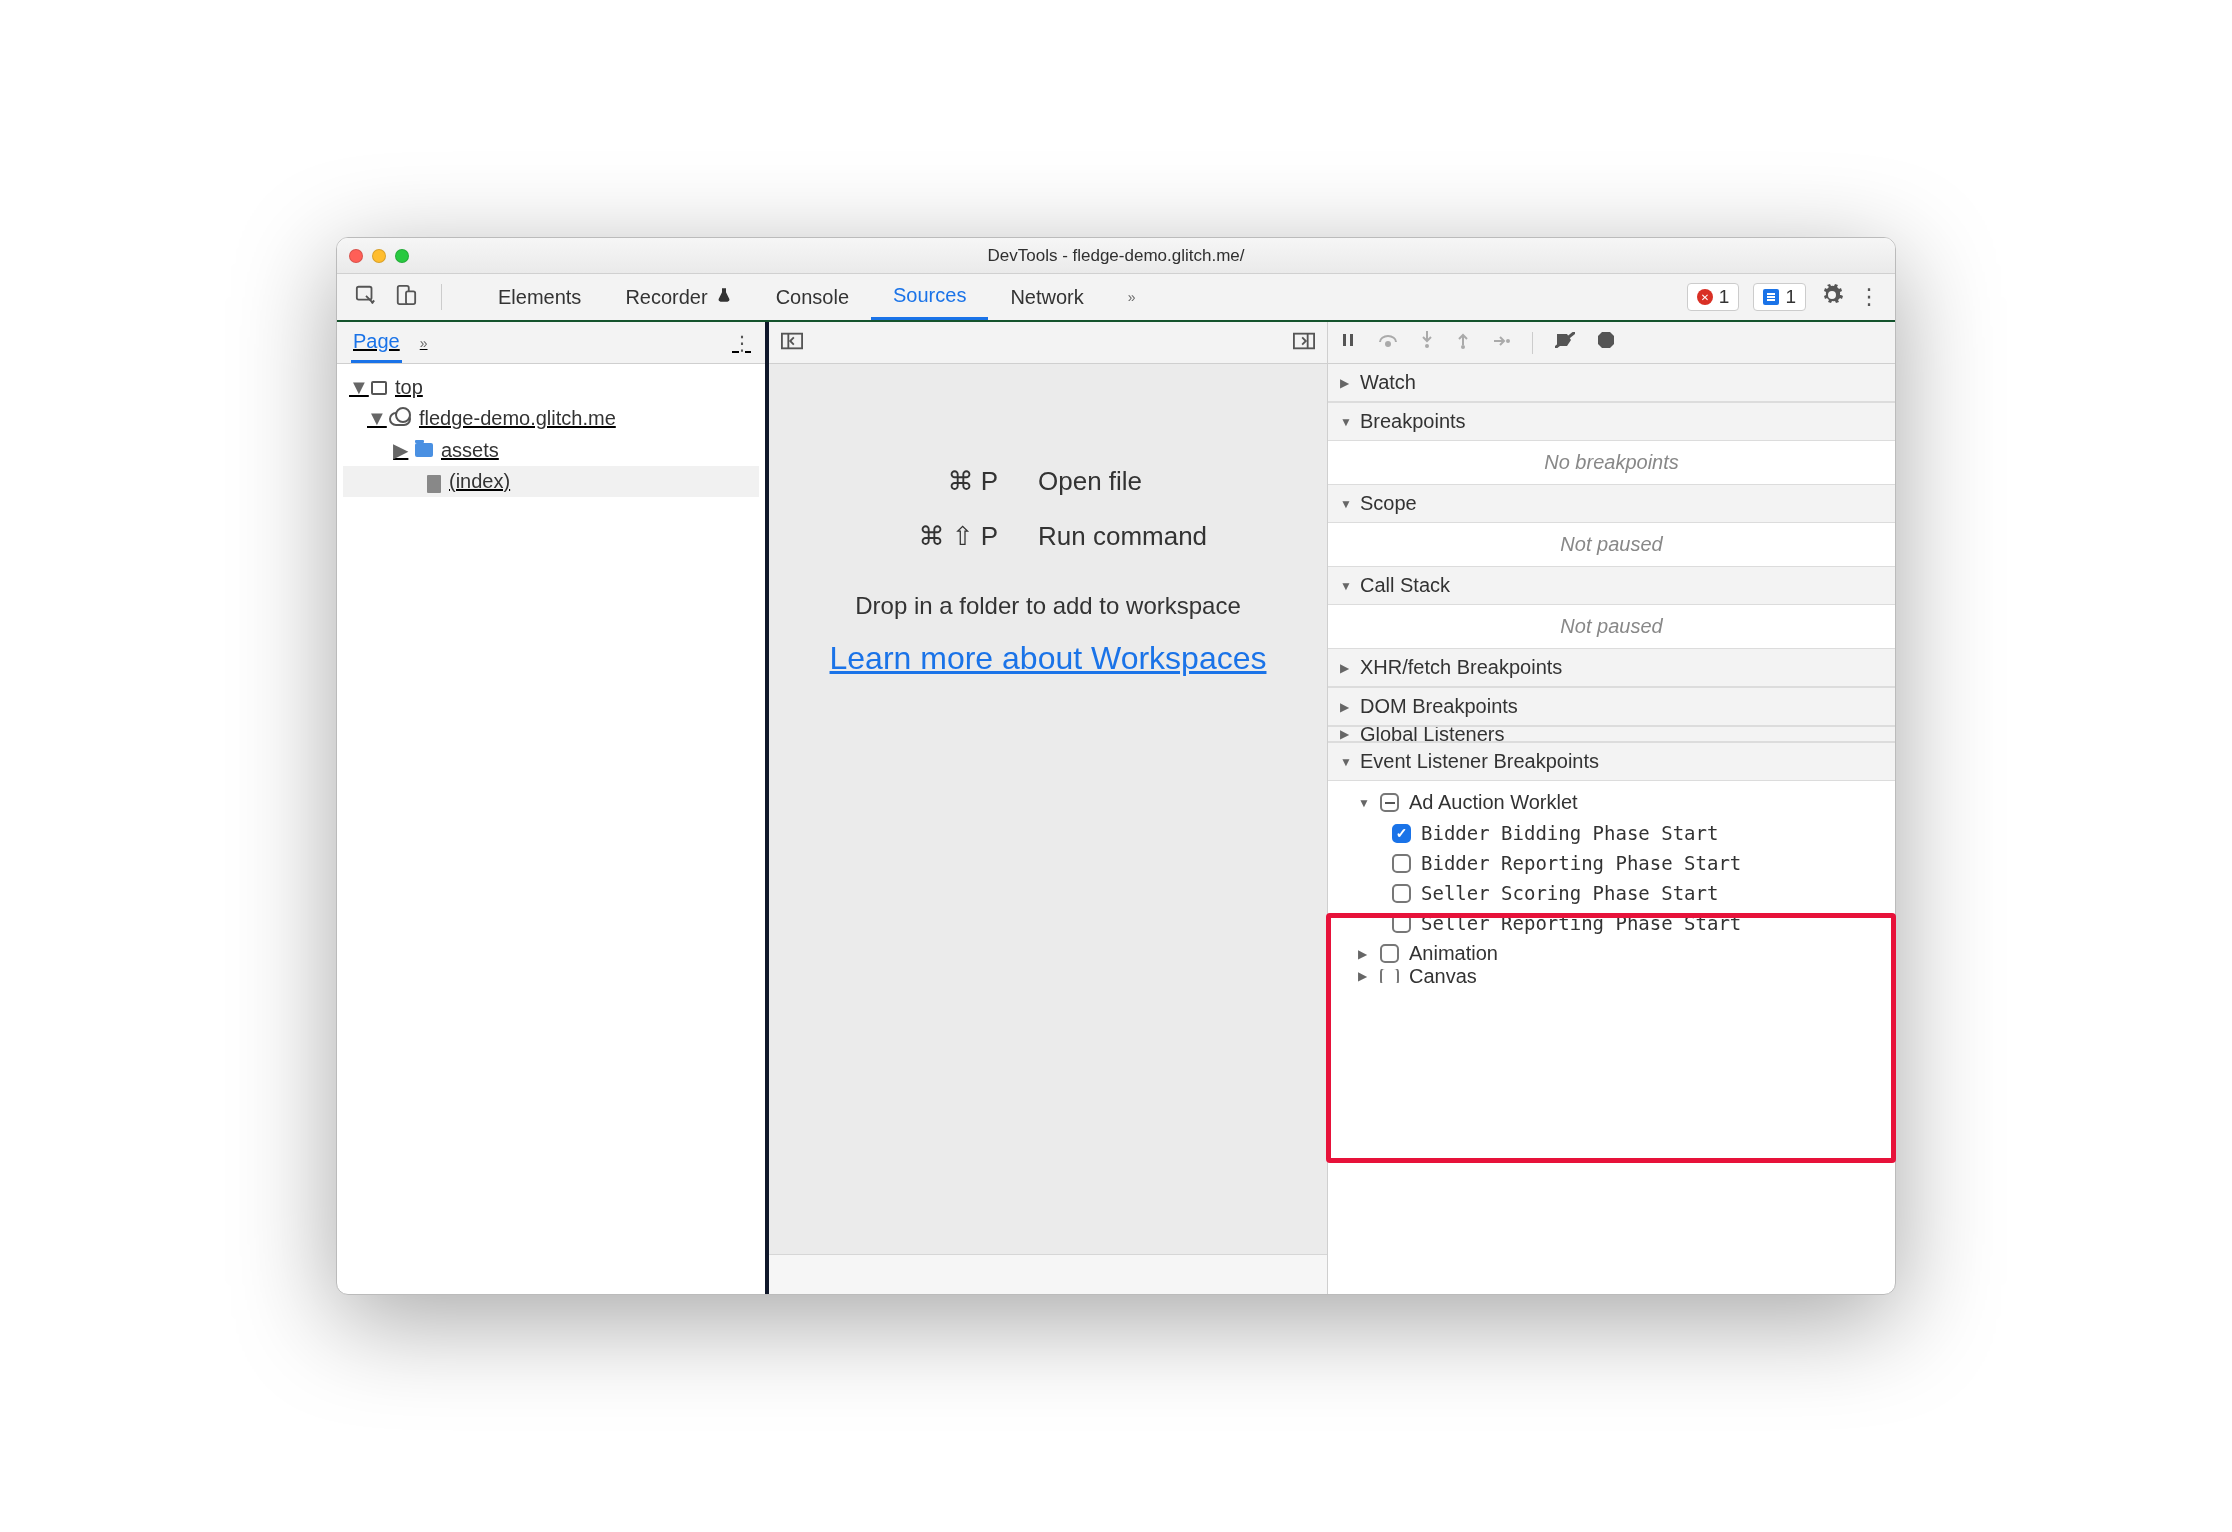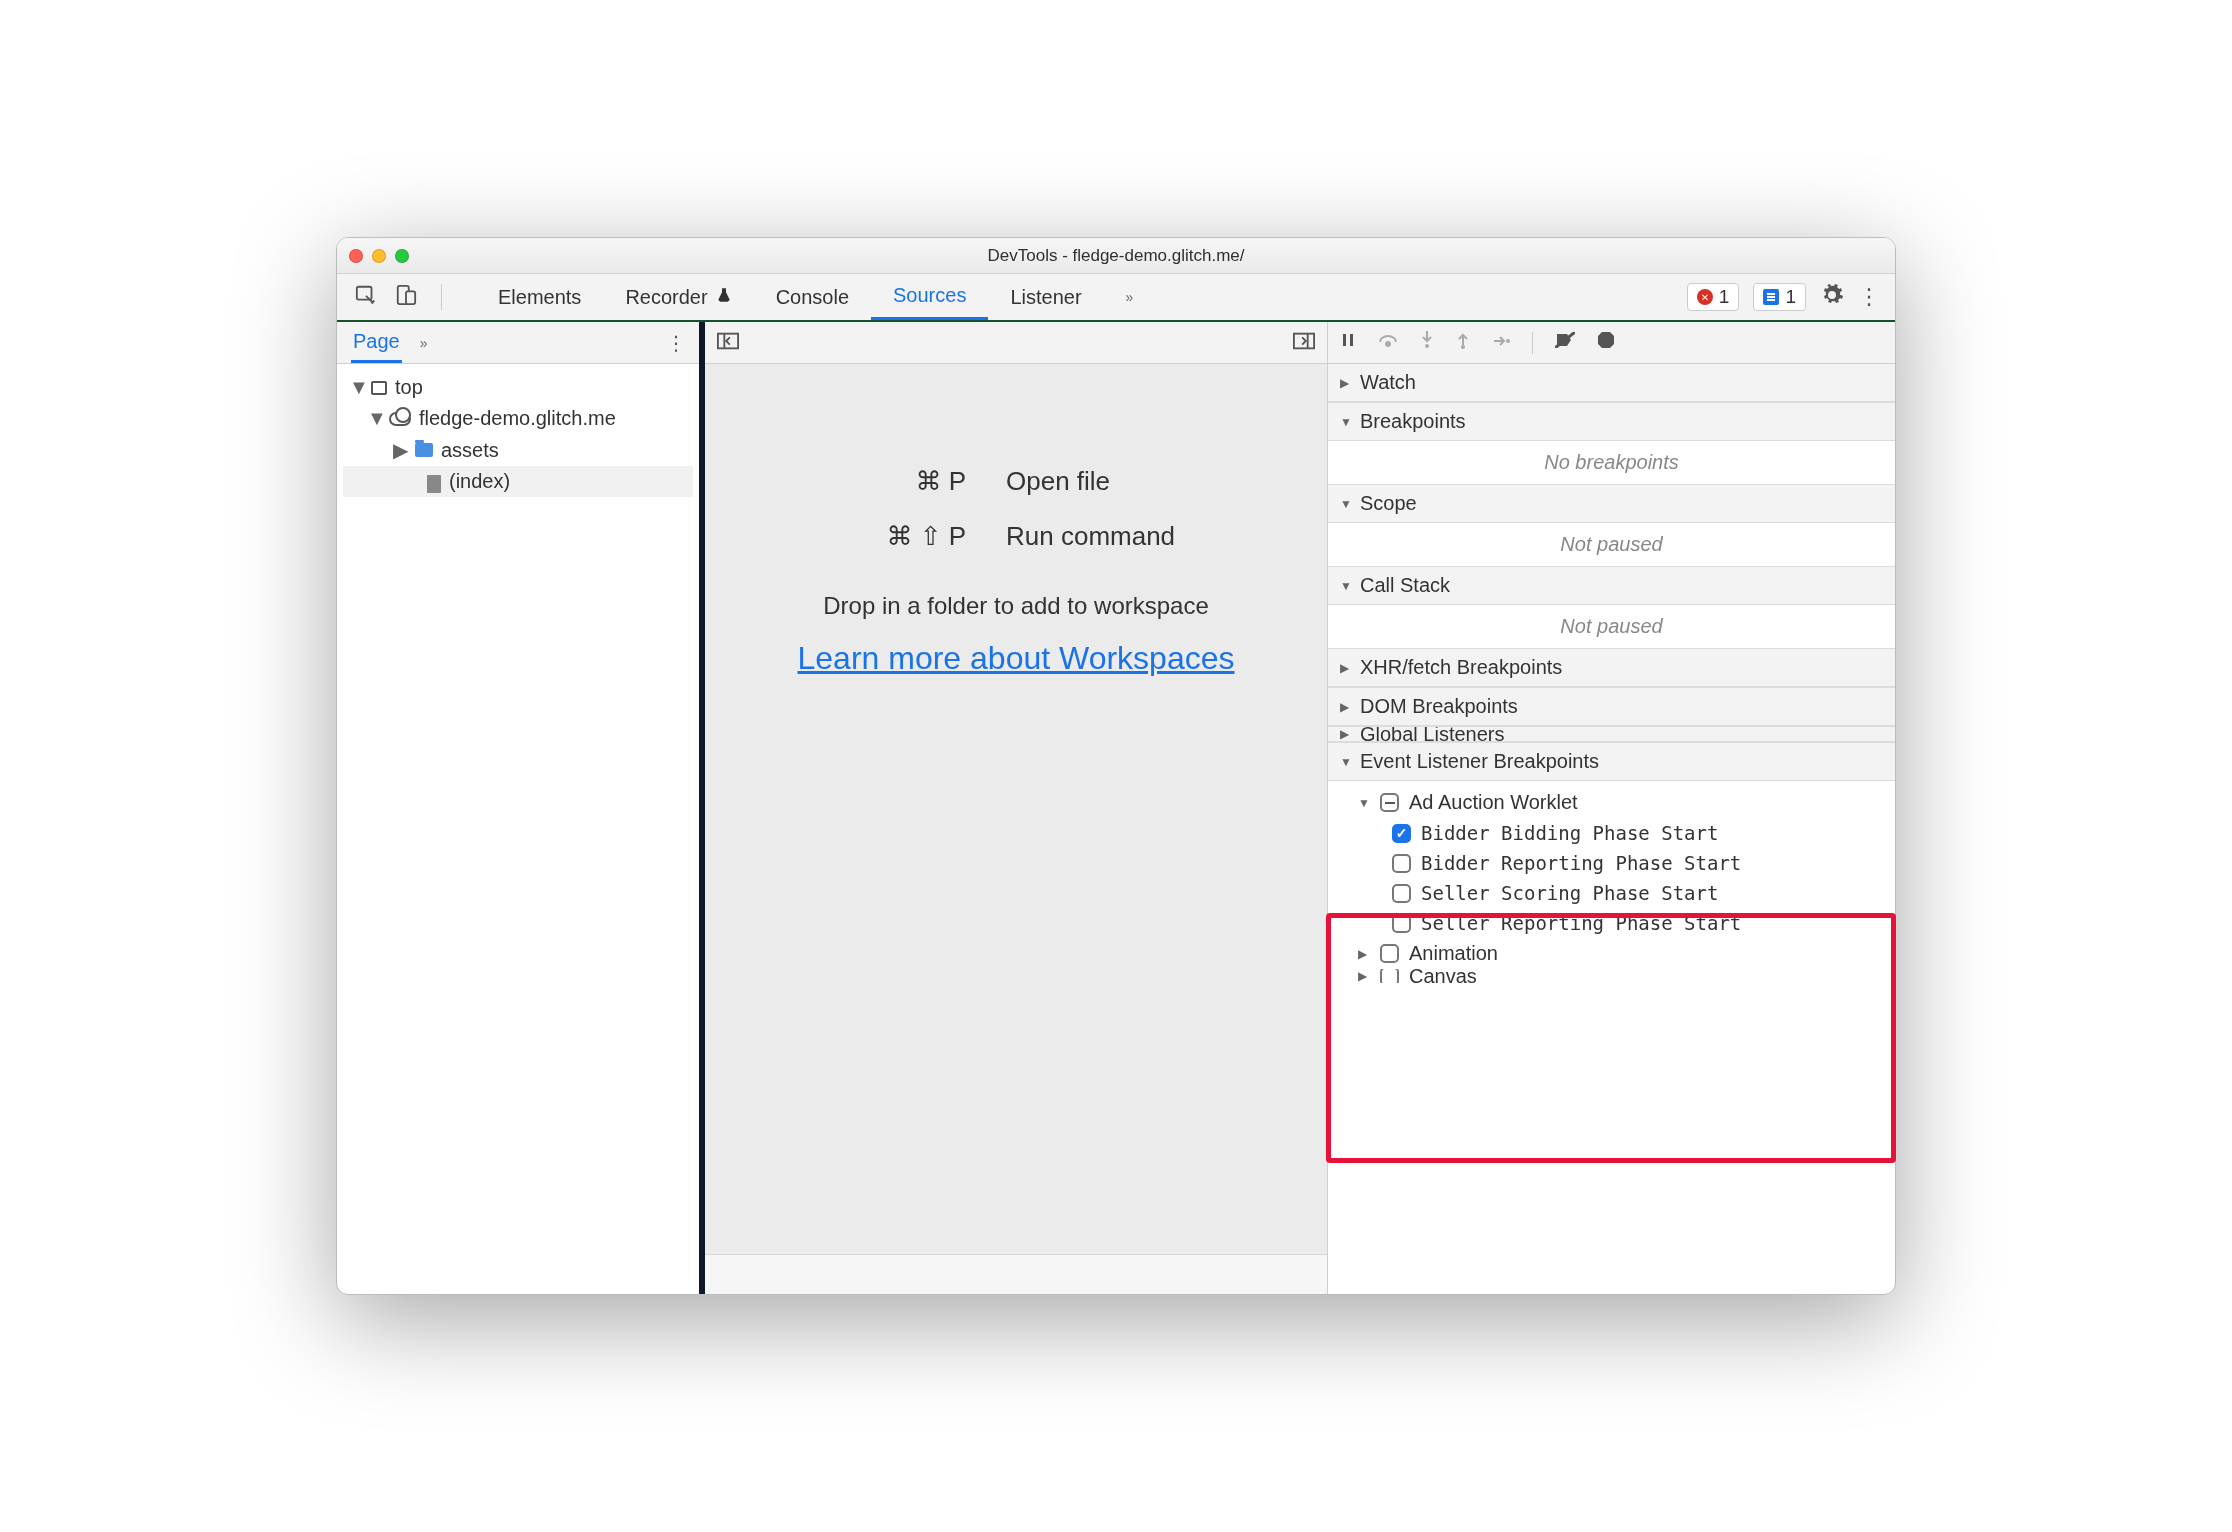--- a/index.html
+++ b/index.html
@@ -76,21 +76,21 @@
 .dot-err { width: 16px; height: 16px; border-radius: 50%; background: #d93025; display:flex;align-items:center;justify-content:center;}
 .dot-err::after { content:"✕"; color:#fff; font-size:10px;}
 .msg-ico { width:16px; height:16px; background:#1a73e8; border-radius:2px; display:flex;align-items:center;justify-content:center;}
 .msg-ico::after{content:"";width:8px;height:2px;background:#fff;box-shadow:0 -3px 0 #fff,0 3px 0 #fff;}
 .gear-ico, .kebab-ico { color:#555; }
 
 
 .body3 { flex: 1; display: flex; overflow: hidden; }
 
 
-.pane-left { width: 368px; border-right: 6px solid #0f172a; display:flex; flex-direction:column; }
+.pane-left { width: 432px; border-right: 4px solid #0f172a; display:flex; flex-direction:column;text-decoration:underline; }
 .pl-header {
   height: 42px; background:#f3f3f3; border-bottom:1px solid #cfcfcf;
   display:flex; align-items:center; padding:0 14px; font-size:20px; gap:18px;
 }
 .pl-tab { height:100%; display:flex; align-items:center; border-bottom:3px solid #1a73e8; color:#1a73e8; padding:0 2px;}
 .pl-tree { padding: 8px 6px; font-size:20px; color:#333; }
 .tree-row { display:flex; align-items:center; gap:8px; padding:4px 6px; cursor:default; }
 .tree-row.selected { background:#f1f1f1; }
 .tw { width:14px; text-align:center; color:#666; }
 .indent-1 { padding-left: 24px; }
@@ -198,21 +198,21 @@
               </svg>
         </span>
       </div>
       <div class="tab">
             <span>Console</span>
           </div>
       <div class="tab active">
             <span>Sources</span>
           </div>
       <div class="tab">
-            <span>Listener</span>
+            <span>Network</span>
           </div>
       <div class="tab">
             <span class="chev">»</span>
           </div>
     </div>
     <div class="tb-right">
       <div class="badge">
         <span class="dot-err"></span>
         <span>1</span>
       </div>

